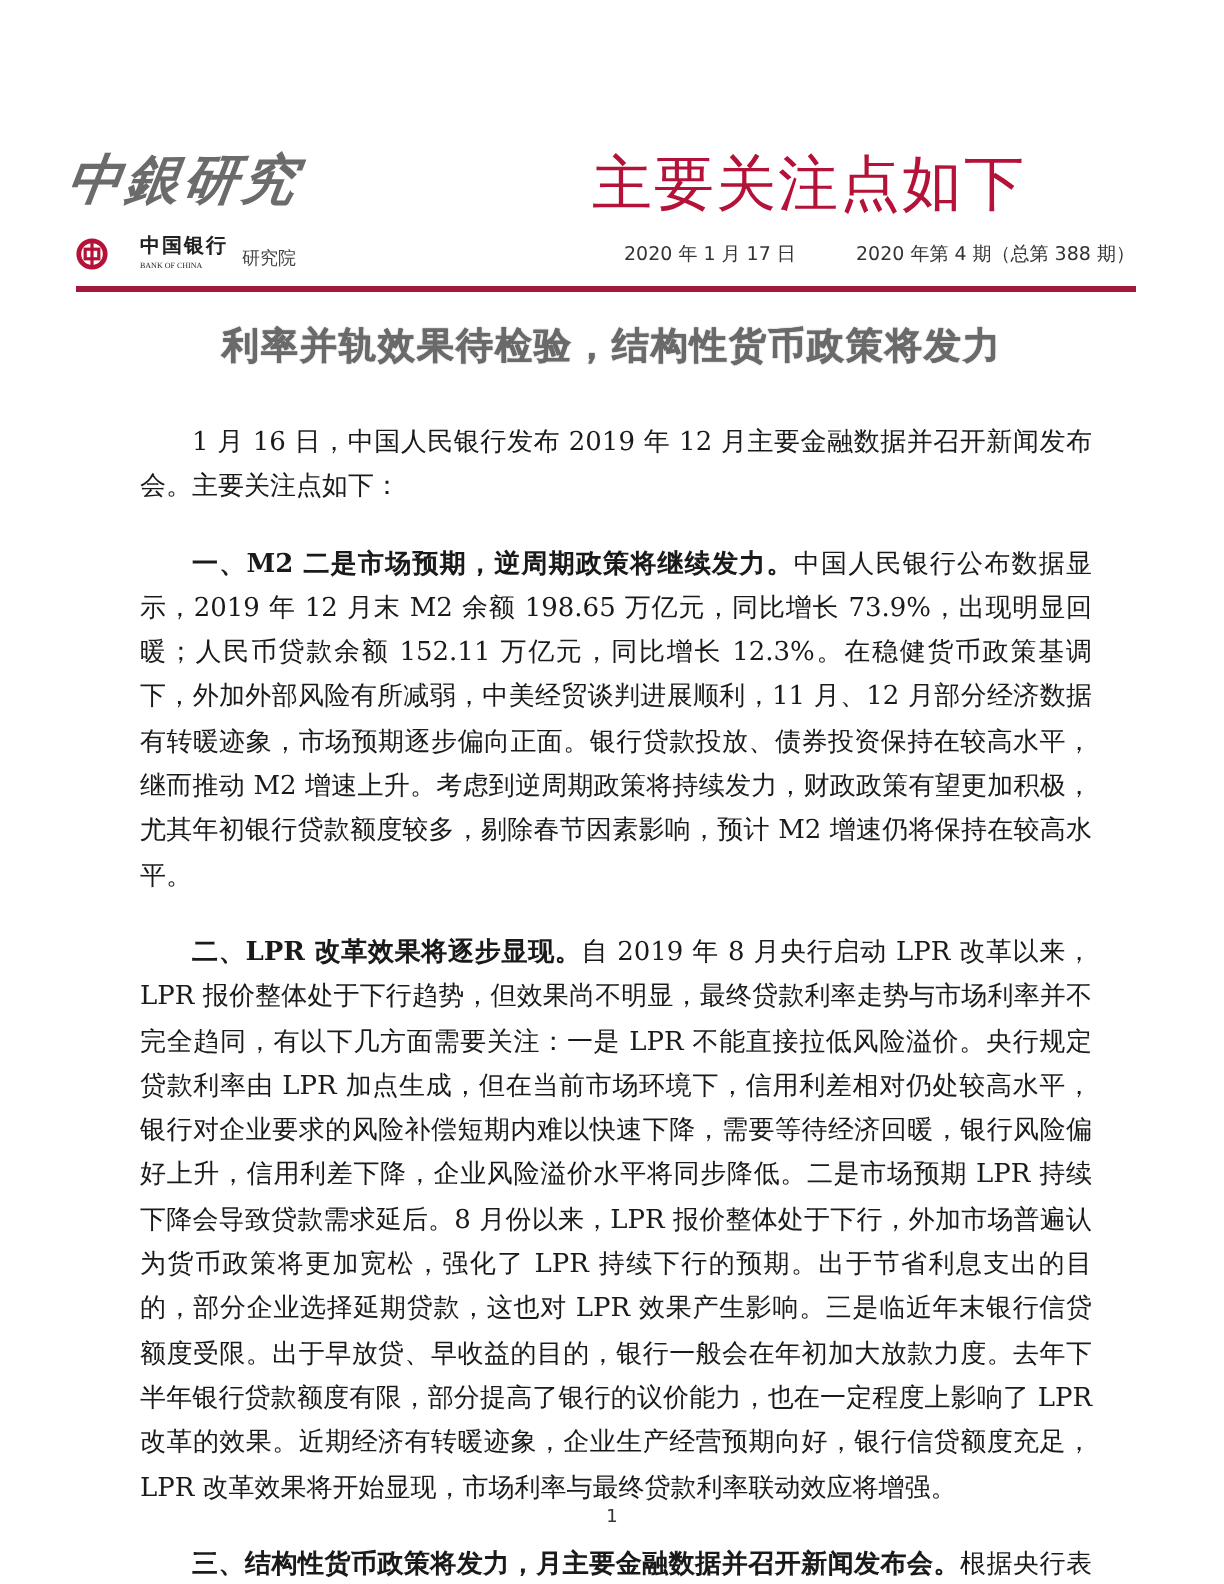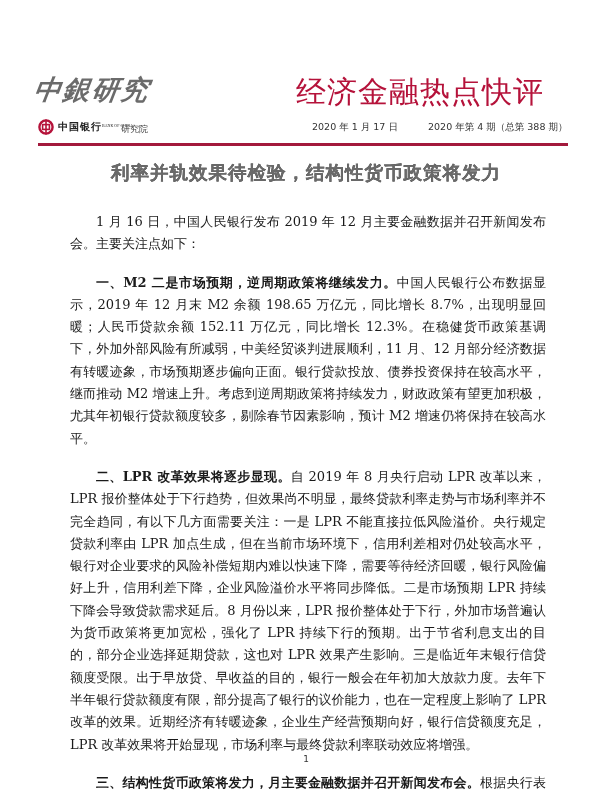--- a/index.html
+++ b/index.html
@@ -15,21 +15,21 @@
       color: #6b6b6b; letter-spacing: 2px;
       transform: skewX(-8deg);
     }
     .header-title {
       position: absolute; left: 296px; top: 72px;
       font-family: "DejaVu Sans", sans-serif;
       font-size: 30px; color: #b5123a; letter-spacing: 1px;
     }
     .boc-logo { position: absolute; left: 38px; top: 119px; display: flex; align-items: center; }
     .boc-emblem { width: 16px; height: 16px; }
-    .boc-text { margin-left: 4px; display: flex; flex-direction: row; line-height: 1; }
+    .boc-text { margin-left: 16px; display: flex; flex-direction: column; line-height: 1; }
     .boc-cn { font-size: 10px; font-weight: bold; color: #222; letter-spacing: 1px; }
     .boc-en { font-size: 4px; color: #222; margin-top: 2px; font-family: "Liberation Serif", serif; }
     .institute { position: absolute; left: 121px; top: 123px; font-size: 9px; color: #444; font-family: "DejaVu Sans", sans-serif; }
     .date { position: absolute; left: 312px; top: 121px; font-size: 9.5px; color: #333; font-family: "DejaVu Sans", sans-serif; }
     .issue { position: absolute; left: 428px; top: 121px; font-size: 9.5px; color: #333; font-family: "DejaVu Sans", sans-serif; }
     .header-rule {
       position: absolute; left: 38px; top: 143px; width: 530px; height: 3px;
       background: #a3193c;
     }
     .article-title {
@@ -47,21 +47,21 @@
     .body b { font-weight: bold; }
     .page-number {
       position: absolute; left: 0; width: 612px; top: 754px; text-align: center;
       font-size: 9px; color: #333; font-family: "DejaVu Sans", sans-serif;
     }
   </style>
 </head>
 <body>
 
 <div class="header-logo-calligraphy">中銀研究</div>
-<div class="header-title">经济金融热点快评</div>
+<div class="header-title">主要关注点如下</div>
 
 <div class="boc-logo">
   <svg class="boc-emblem" viewBox="0 0 16 16">
     <circle cx="8" cy="8" r="6.6" fill="none" stroke="#b5123a" stroke-width="2.4"></circle>
     <rect x="4.6" y="5.6" width="6.8" height="4.8" fill="none" stroke="#b5123a" stroke-width="1.6"></rect>
     <rect x="7.2" y="0.5" width="1.6" height="15" fill="#b5123a"></rect>
   </svg>
   <div class="boc-text">
     <span class="boc-cn">中国银行</span>
     <span class="boc-en">BANK OF CHINA</span>
@@ -74,21 +74,21 @@
 
 <div class="header-rule"></div>
 
 <div class="article-title">利率并轨效果待检验，结构性货币政策将发力</div>
 
 <div class="body">
   <p>
     <b></b><span>1 月 16 日，中国人民银行发布 2019 年 12 月主要金融数据并召开新闻发布会。主要关注点如下：</span>
   </p>
   <p>
-    <b>一、M2 二是市场预期，逆周期政策将继续发力。</b><span>中国人民银行公布数据显示，2019 年 12 月末 M2 余额 198.65 万亿元，同比增长 8.7%，出现明显回暖；人民币贷款余额 152.11 万亿元，同比增长 12.3%。在稳健货币政策基调下，外加外部风险有所减弱，中美经贸谈判进展顺利，11 月、12 月部分经济数据有转暖迹象，市场预期逐步偏向正面。银行贷款投放、债券投资保持在较高水平，继而推动 M2 增速上升。考虑到逆周期政策将持续发力，财政政策有望更加积极，尤其年初银行贷款额度较多，剔除春节因素影响，预计 M2 增速仍将保持在较高水平。</span>
+    <b>一、M2 二是市场预期，逆周期政策将继续发力。</b><span>中国人民银行公布数据显示，2019 年 12 月末 M2 余额 198.65 万亿元，同比增长 73.9%，出现明显回暖；人民币贷款余额 152.11 万亿元，同比增长 12.3%。在稳健货币政策基调下，外加外部风险有所减弱，中美经贸谈判进展顺利，11 月、12 月部分经济数据有转暖迹象，市场预期逐步偏向正面。银行贷款投放、债券投资保持在较高水平，继而推动 M2 增速上升。考虑到逆周期政策将持续发力，财政政策有望更加积极，尤其年初银行贷款额度较多，剔除春节因素影响，预计 M2 增速仍将保持在较高水平。</span>
   </p>
   <p>
     <b>二、LPR 改革效果将逐步显现。</b><span>自 2019 年 8 月央行启动 LPR 改革以来，LPR 报价整体处于下行趋势，但效果尚不明显，最终贷款利率走势与市场利率并不完全趋同，有以下几方面需要关注：一是 LPR 不能直接拉低风险溢价。央行规定贷款利率由 LPR 加点生成，但在当前市场环境下，信用利差相对仍处较高水平，银行对企业要求的风险补偿短期内难以快速下降，需要等待经济回暖，银行风险偏好上升，信用利差下降，企业风险溢价水平将同步降低。二是市场预期 LPR 持续下降会导致贷款需求延后。8 月份以来，LPR 报价整体处于下行，外加市场普遍认为货币政策将更加宽松，强化了 LPR 持续下行的预期。出于节省利息支出的目的，部分企业选择延期贷款，这也对 LPR 效果产生影响。三是临近年末银行信贷额度受限。出于早放贷、早收益的目的，银行一般会在年初加大放款力度。去年下半年银行贷款额度有限，部分提高了银行的议价能力，也在一定程度上影响了 LPR 改革的效果。近期经济有转暖迹象，企业生产经营预期向好，银行信贷额度充足，LPR 改革效果将开始显现，市场利率与最终贷款利率联动效应将增强。</span>
   </p>
   <p>
     <b>三、结构性货币政策将发力，月主要金融数据并召开新闻发布会。</b><span>根据央行表态，今</span>
   </p>
 </div>
 
 <div class="page-number">1</div>

